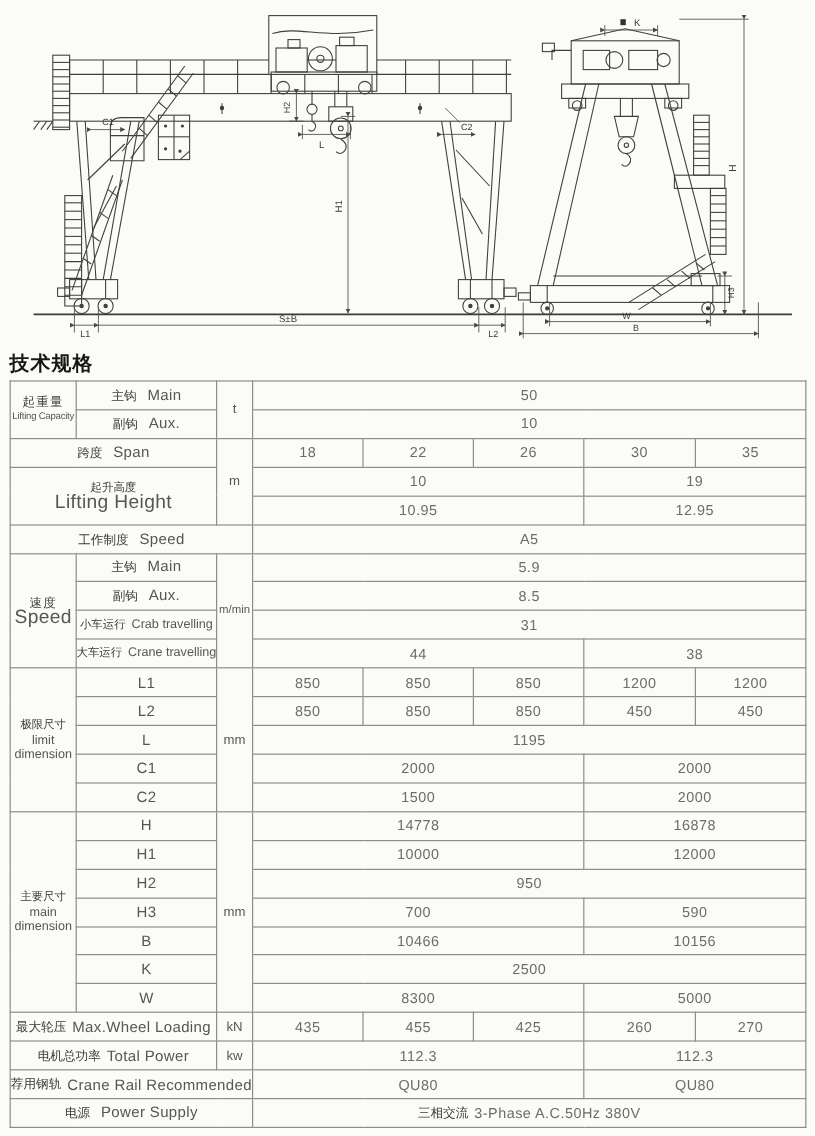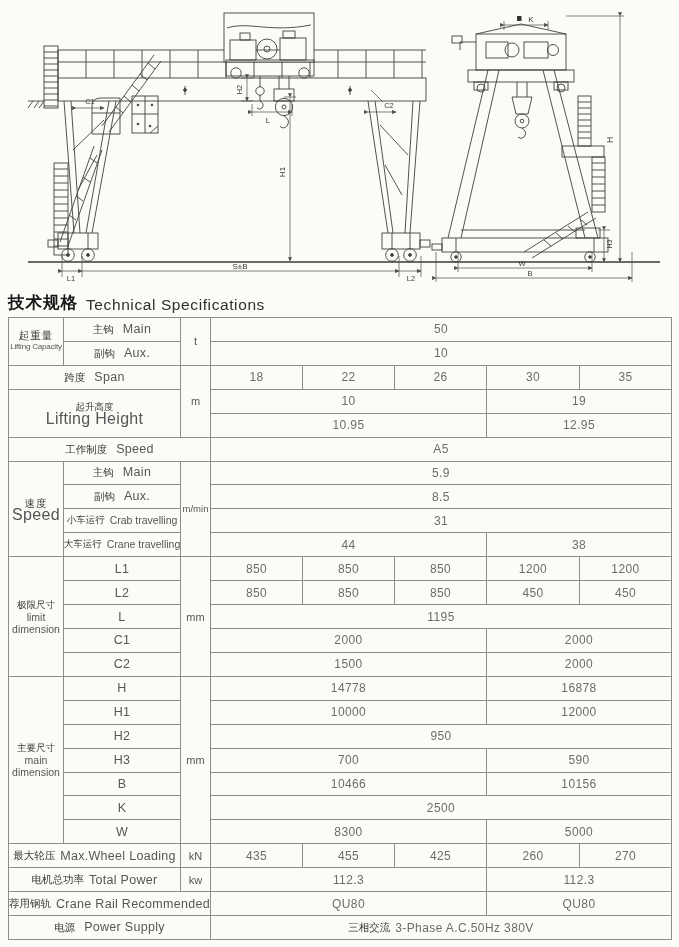--- a/index.html
+++ b/index.html
@@ -324,21 +324,20 @@
         <text text-anchor="middle" font-size="8.5" transform="rotate(-90 613 140)" x="613" y="140">H</text>
         <text text-anchor="middle" font-size="7" transform="rotate(-90 612 244)" x="612" y="244">H3</text>
         <text text-anchor="middle" font-size="7.5" x="522" y="266">W</text>
         <text text-anchor="middle" font-size="7.5" x="530" y="276">B</text>
       </g>
     </svg>
   </div>
 
   <div class="title-row">
     <span class="title-zh">技术规格</span>
-    <span class="title-en">Technical Specifications</span>
   </div>
 
   <table class="spec">
     <colgroup>
       <col style="width:55px">
         <col style="width:117px">
         <col style="width:30px">
       <col style="width:92px">
         <col style="width:92px">
         <col style="width:92px">

